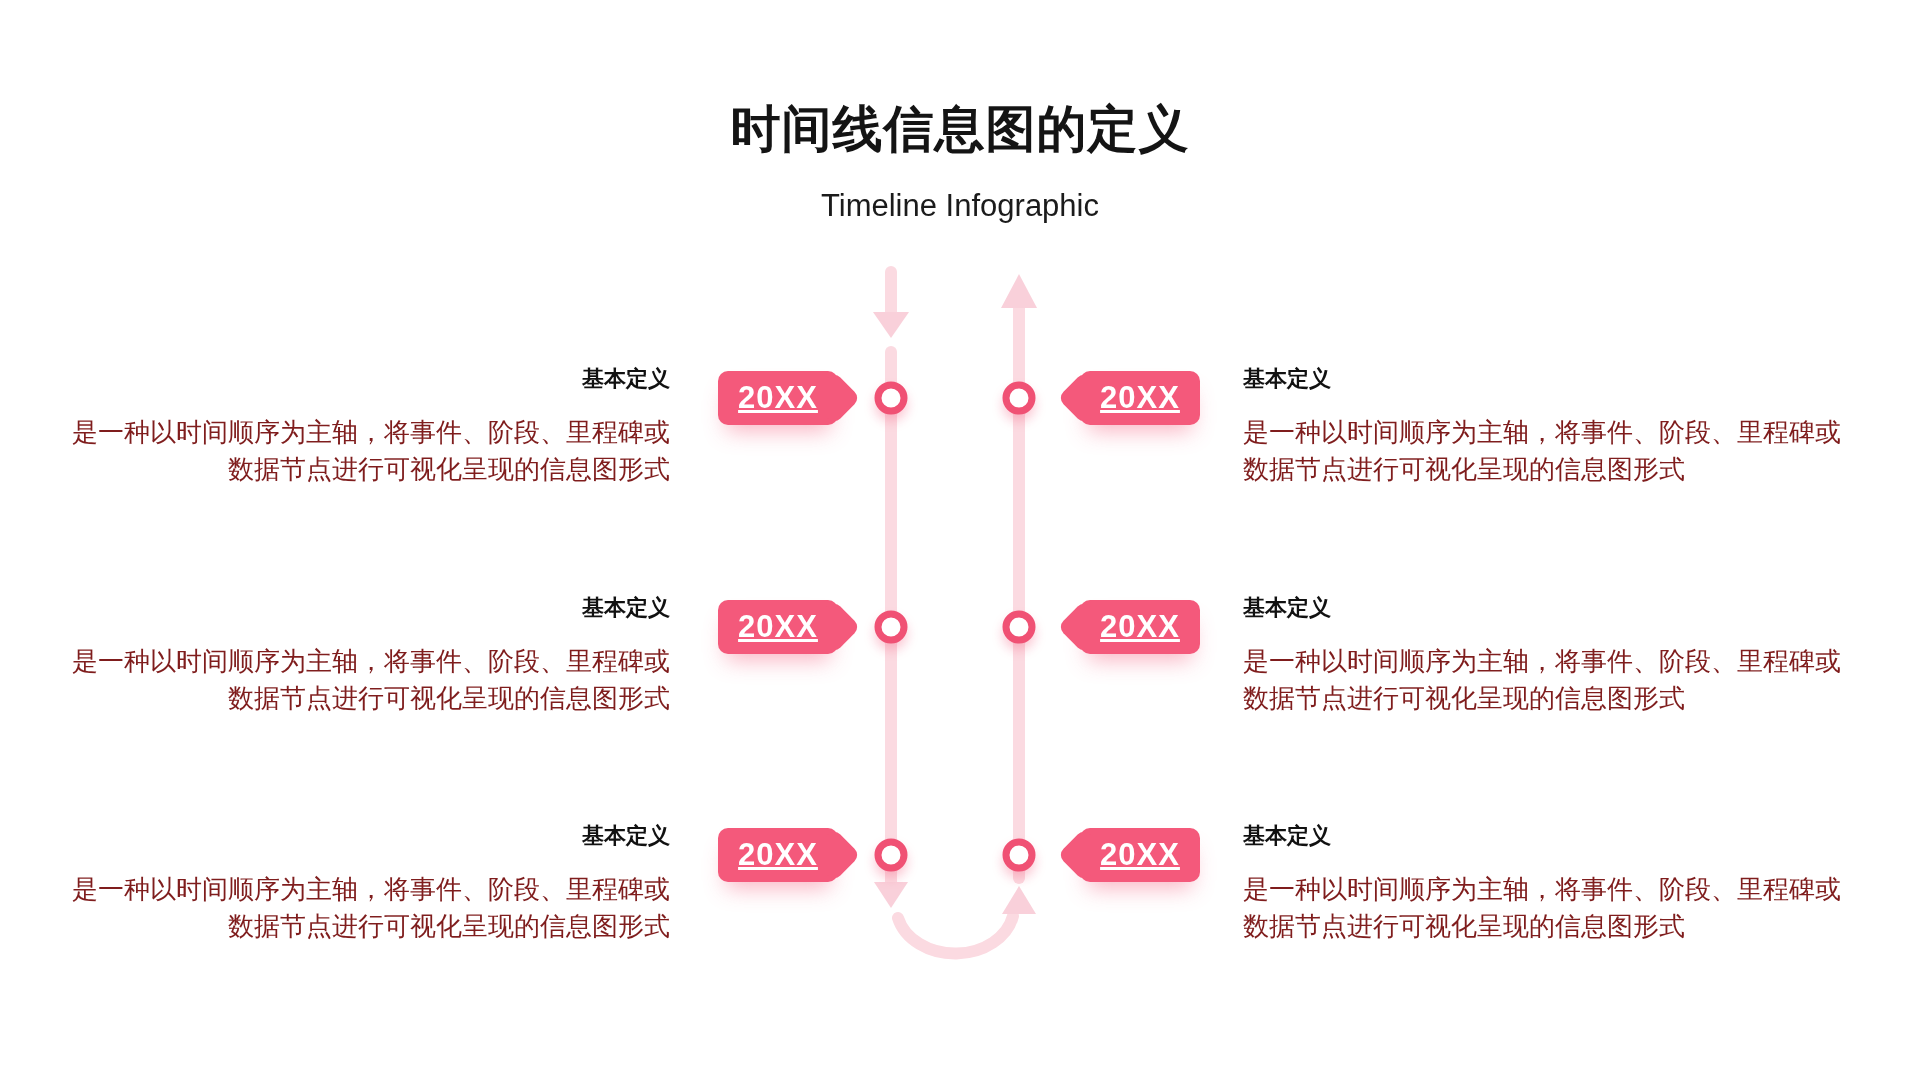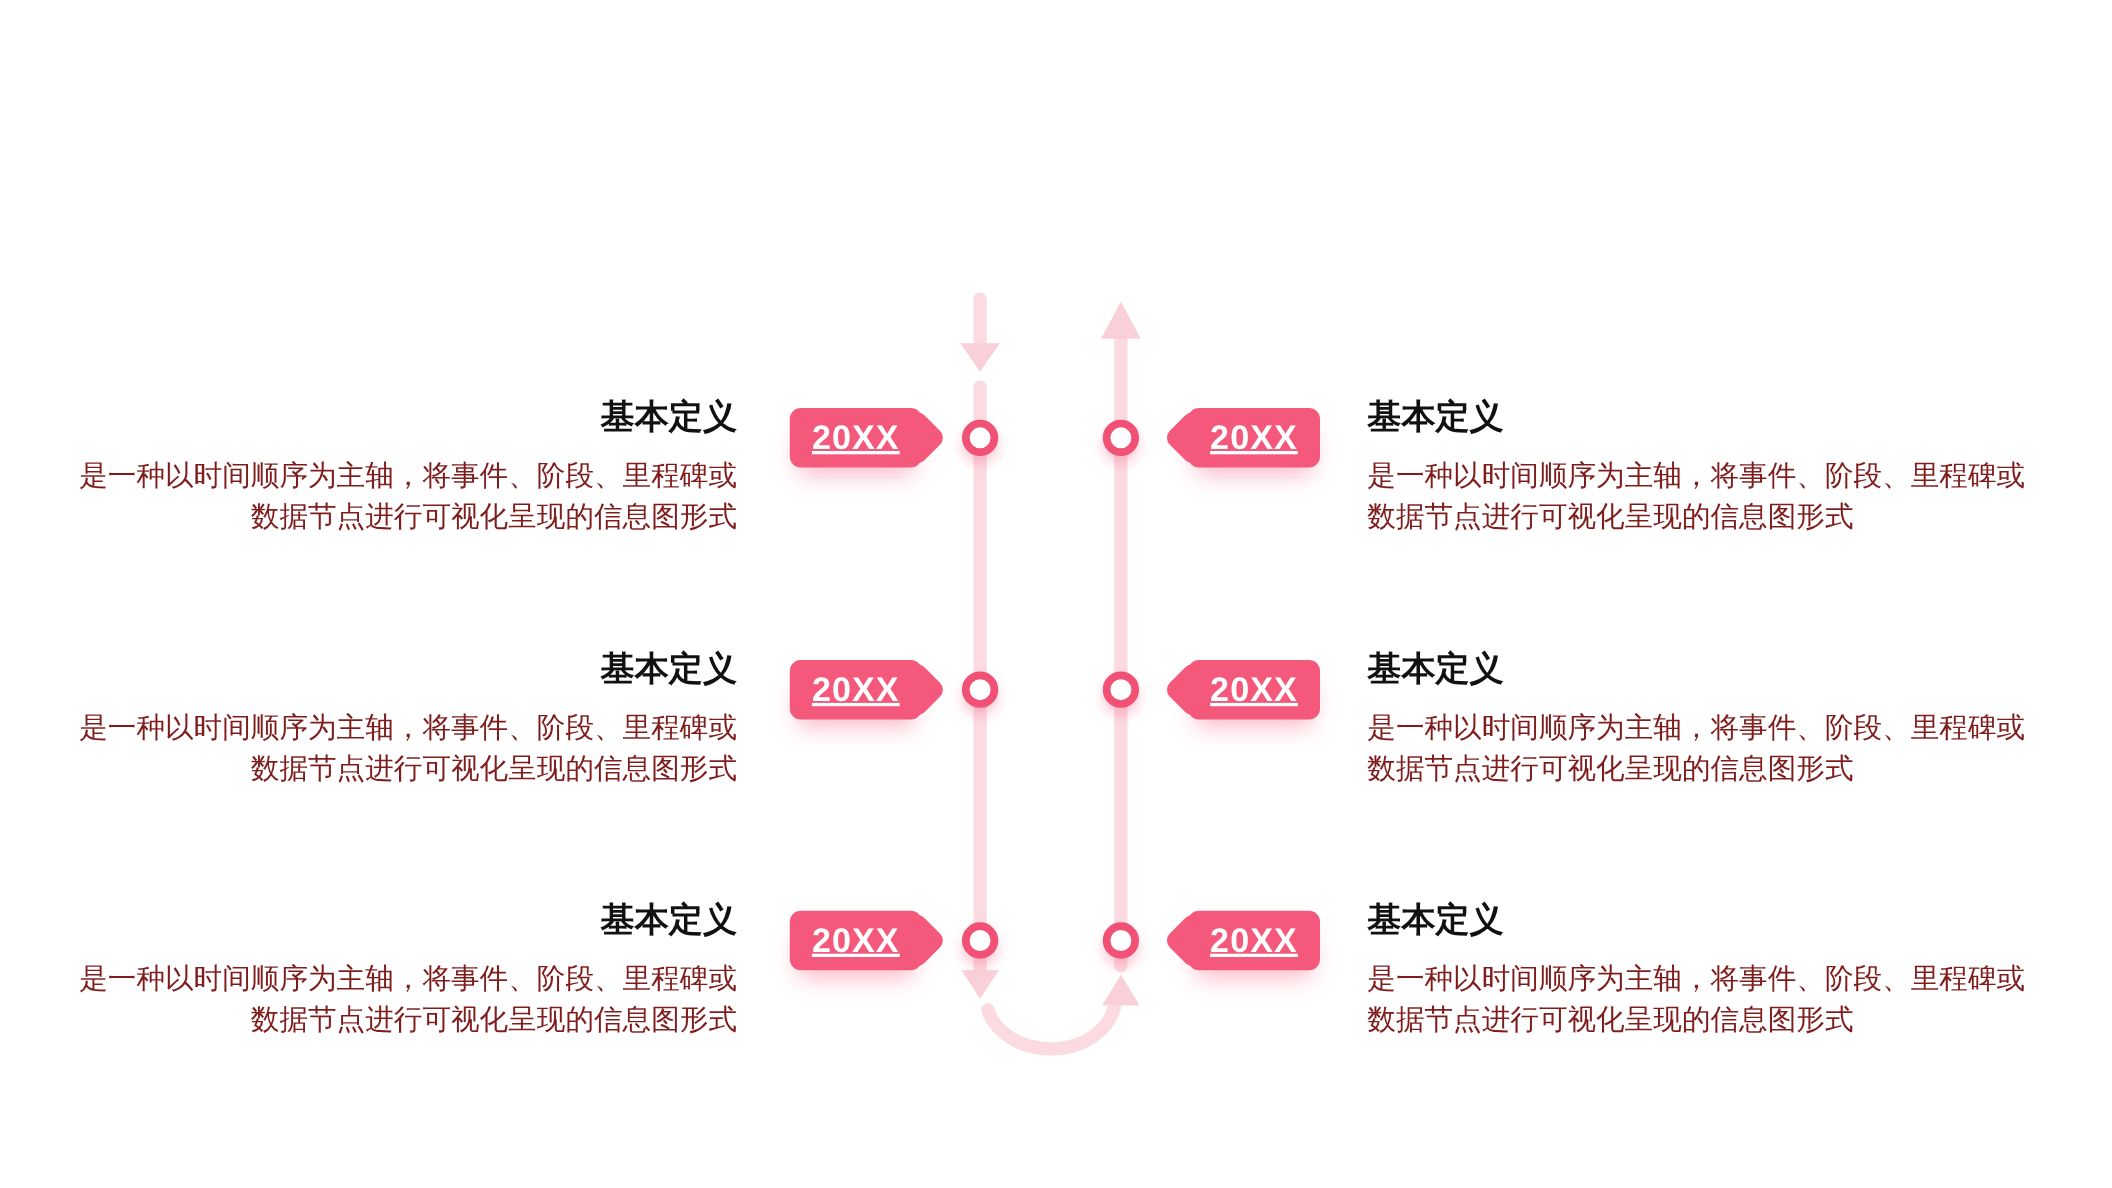--- a/index.html
+++ b/index.html
@@ -81,36 +81,38 @@
     width: 600px;
     z-index: 2;
   }
   .entry-left  { right: 1250px; text-align: right; }
   .entry-right { left: 1243px;  text-align: left;  }
   .entry-row1 { top: 358px; }
   .entry-row2 { top: 587px; }
   .entry-row3 { top: 815px; }
   .entry h3 {
     margin: 0 0 14px 0;
-    font-size: 31px;
+    font-size: 22px;
     line-height: 42px;
     font-weight: 900;
     color: #111111;
   }
   .entry .body-line {
     font-size: 26px;
     line-height: 37px;
     color: #7f1d1d;
   }
 </style>
 </head>
 <body>
 
 <div class="slide">
 
+  <div class="title">时间线信息图的定义</div>
+  <div class="subtitle">Timeline Infographic</div>
 
   <svg class="timeline-svg" width="1920" height="1080" viewBox="0 0 1920 1080">
     <defs>
       <filter id="softGlow" x="-150%" y="-150%" width="400%" height="400%">
         <feGaussianBlur stdDeviation="6"></feGaussianBlur>
       </filter>
     </defs>
 
     <path d="M891 272 L891 316" stroke="#FBDAE1" stroke-width="12" stroke-linecap="round" fill="none"></path>
     <polygon points="873,312 909,312 891,338" fill="#F9D0DA"></polygon>

